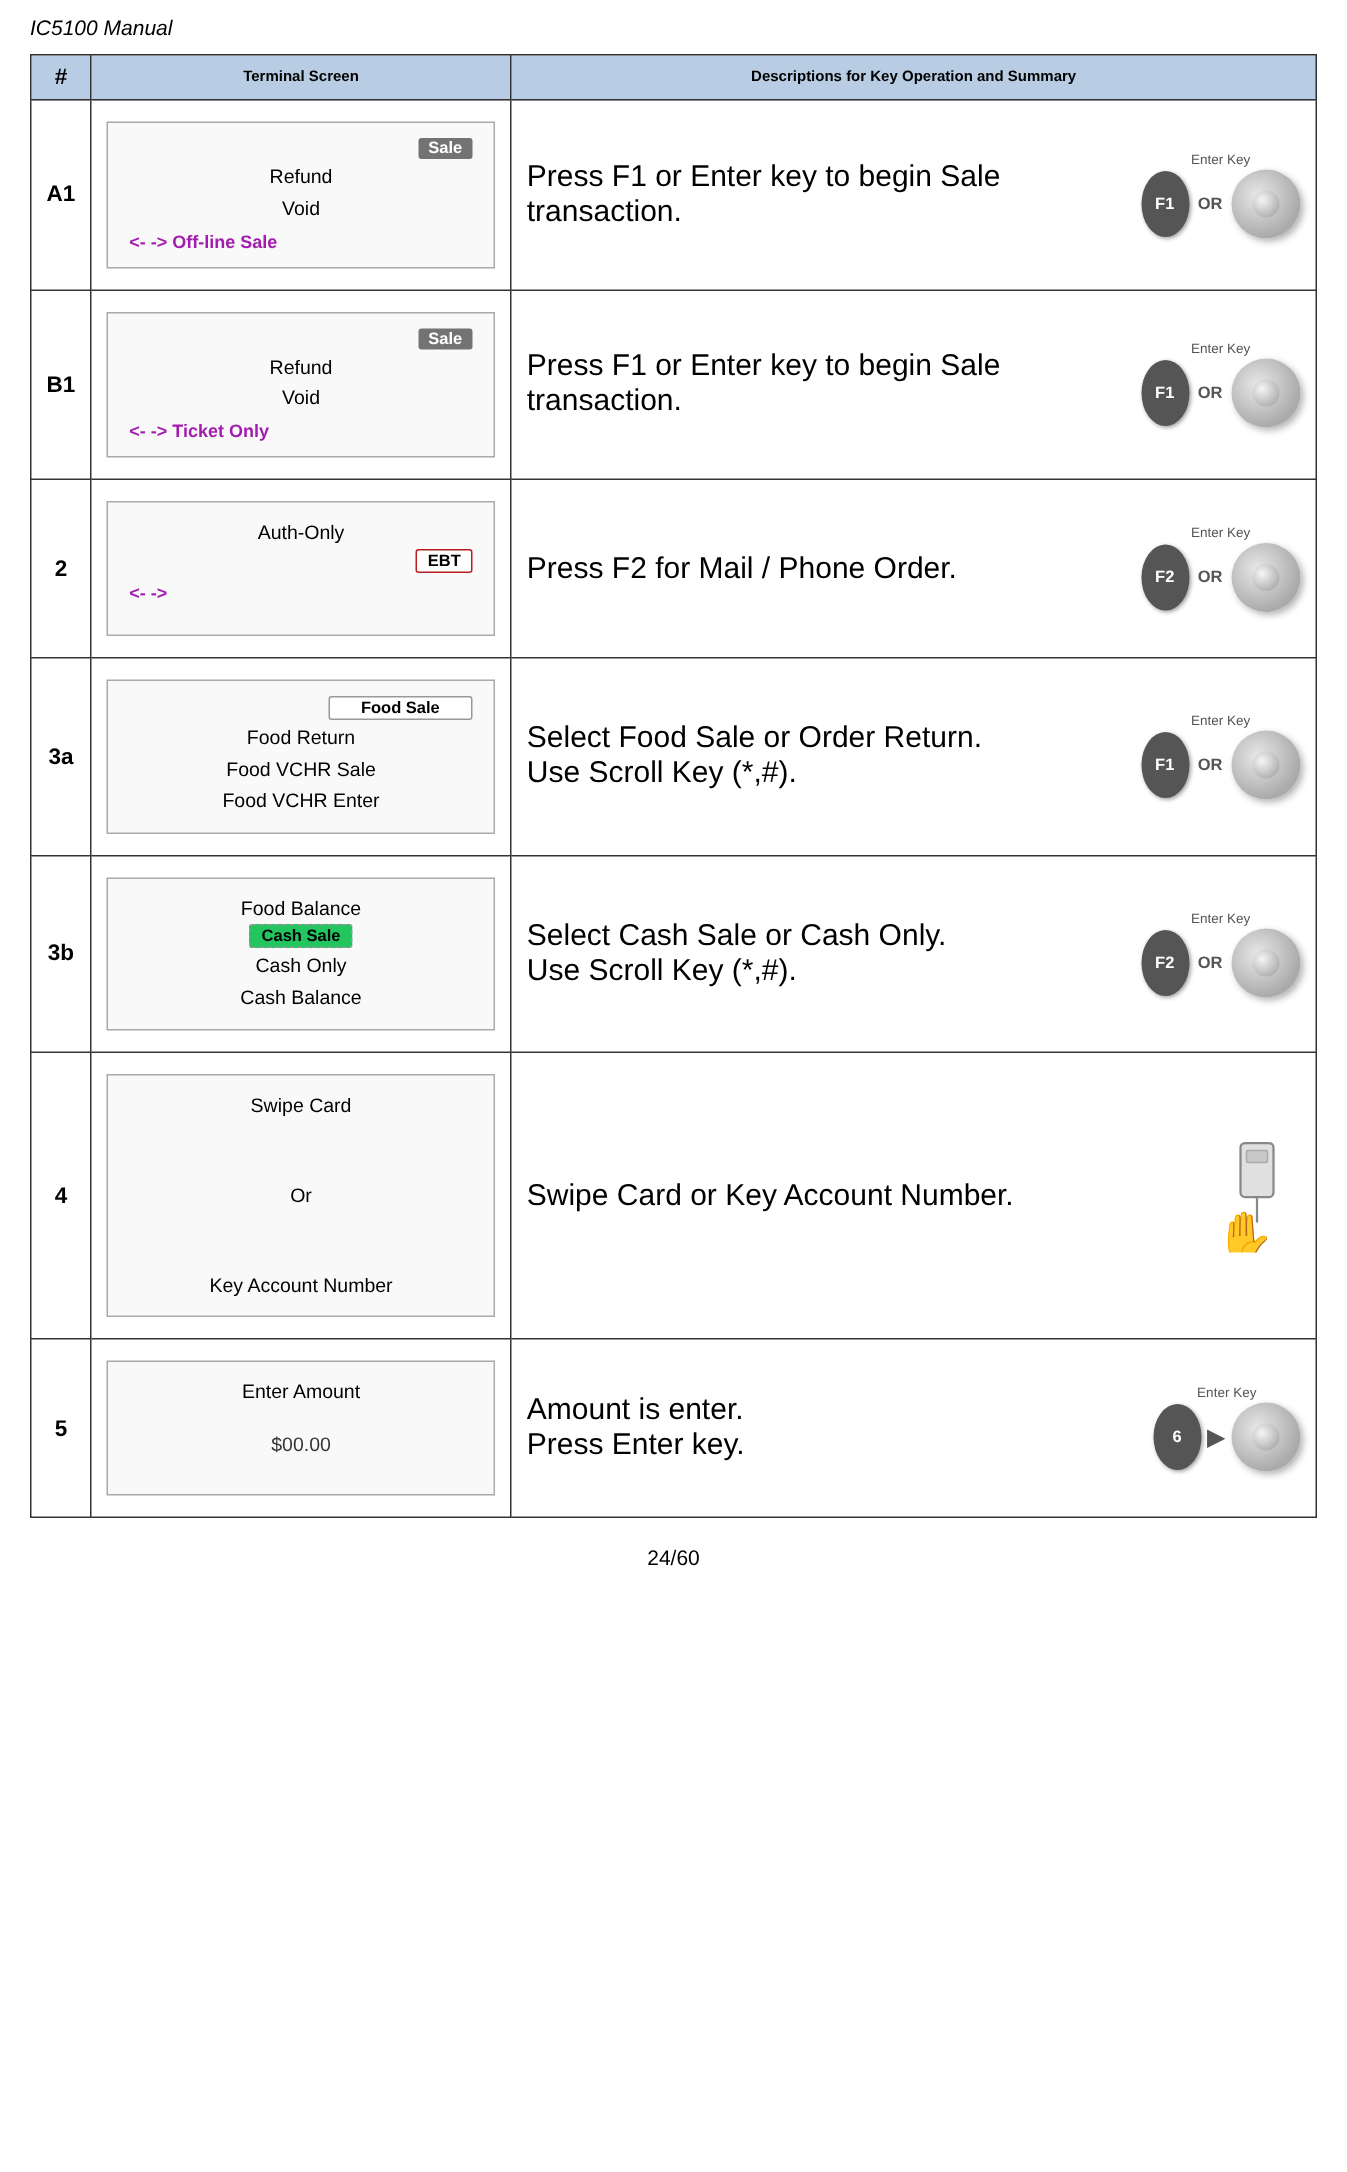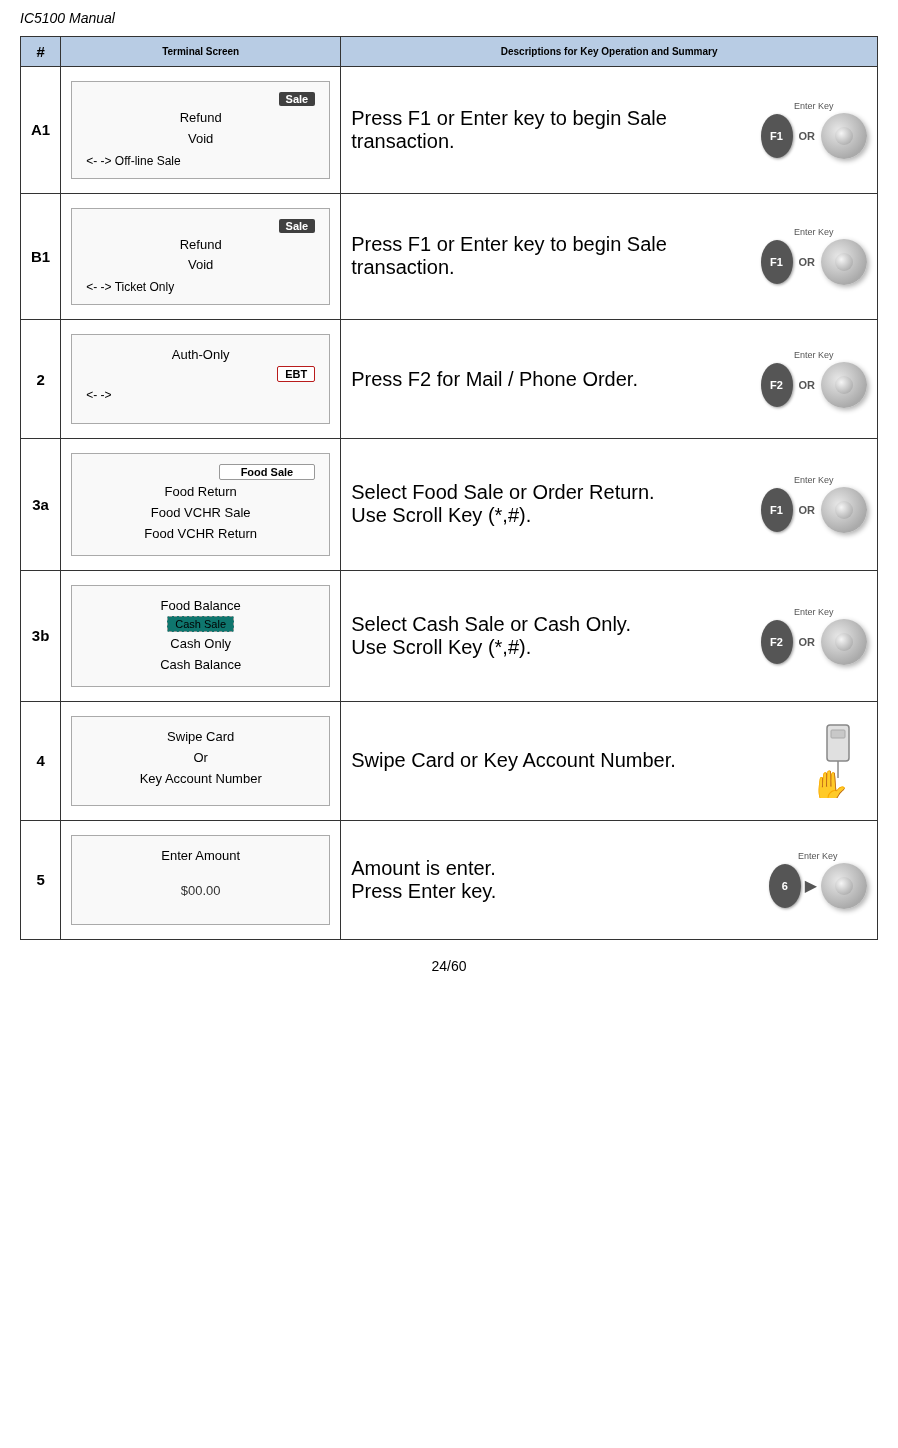--- a/index.html
+++ b/index.html
@@ -55,45 +55,45 @@
       background: #f9f9f9;
       padding: 10px 14px 10px 14px;
       min-height: 90px;
       display: flex;
       flex-direction: column;
       align-items: flex-end;
       font-size: 13px;
       position: relative;
     }
     .screen-box .sale-badge {
-      background: #404040;
+      background: #737373;
       color: #fff;
       font-size: 11px;
       font-weight: bold;
       padding: 1px 7px;
       border-radius: 2px;
       margin-bottom: 2px;
       align-self: flex-end;
     }
     .screen-box .food-sale-badge {
       background: #fff;
       color: #000;
       font-size: 11px;
       font-weight: bold;
       padding: 1px 21px;
       border: 1px solid #999;
       border-radius: 2px;
       margin-bottom: 2px;
       align-self: flex-end;
     }
     .screen-box .cash-sale-badge {
-      background: #0f766e;
+      background: #22c55e;
       color: #000;
       font-size: 11px;
-      font-weight: normal;
+      font-weight: bold;
       padding: 1px 7px;
       border: 1px dashed #999;
       border-radius: 2px;
       margin-bottom: 2px;
       align-self: center;
     }
     .screen-box .ebt-badge {
       background: #fff;
       color: #000;
       font-size: 11px;
@@ -110,23 +110,24 @@
       line-height: 1.6;
     }
     .screen-box .menu-item-center {
       width: 100%;
       text-align: center;
       line-height: 1.6;
     }
     .screen-box .nav-row {
       width: 100%;
       text-align: left;
-      color: #000000;
+      color: #a21caf;
       font-size: 12px;
       margin-top: 4px;
+      font-weight: bold;
     }
     .desc-cell {
       display: flex;
       flex-direction: row;
       align-items: center;
       gap: 18px;
     }
     .desc-text {
       flex: 1;
       font-size: 20px;
@@ -282,21 +283,21 @@
           </div>
         </td>
       </tr>
       <tr class="row-3a">
         <td class="col-num">3a</td>
         <td class="col-screen">
           <div class="screen-box">
             <span class="food-sale-badge">Food Sale</span>
             <div class="menu-item">Food Return</div>
             <div class="menu-item">Food VCHR Sale</div>
-            <div class="menu-item">Food VCHR Return</div>
+            <div class="menu-item">Food VCHR Enter</div>
           </div>
         </td>
         <td>
           <div class="desc-cell">
             <div class="desc-text" style="white-space: pre-line;">Select Food Sale or Order Return.
 Use Scroll Key (*,#).</div>
             <div class="key-icon">
               <div style="display: flex; flex-direction: column; align-items: center; gap: 2px;">
                 <div class="enter-label">Enter Key</div>
                 <div style="display: flex; align-items: center; gap: 6px;">
@@ -332,21 +333,21 @@
                   <div class="enter-btn"></div>
                 </div>
               </div>
             </div>
           </div>
         </td>
       </tr>
       <tr class="row-4">
         <td class="col-num">4</td>
         <td class="col-screen">
-          <div class="screen-box" style="align-items: center;">
+          <div class="screen-box" style="align-items: center; gap: 39px;">
             <div class="menu-item-center">Swipe Card</div>
             <div class="menu-item-center">Or</div>
             <div class="menu-item-center">Key Account Number</div>
           </div>
         </td>
         <td>
           <div class="desc-cell">
             <div class="desc-text" style="white-space: pre-line;">Swipe Card or Key Account Number.</div>
             <div class="key-icon">
       <svg width="60" height="75">

